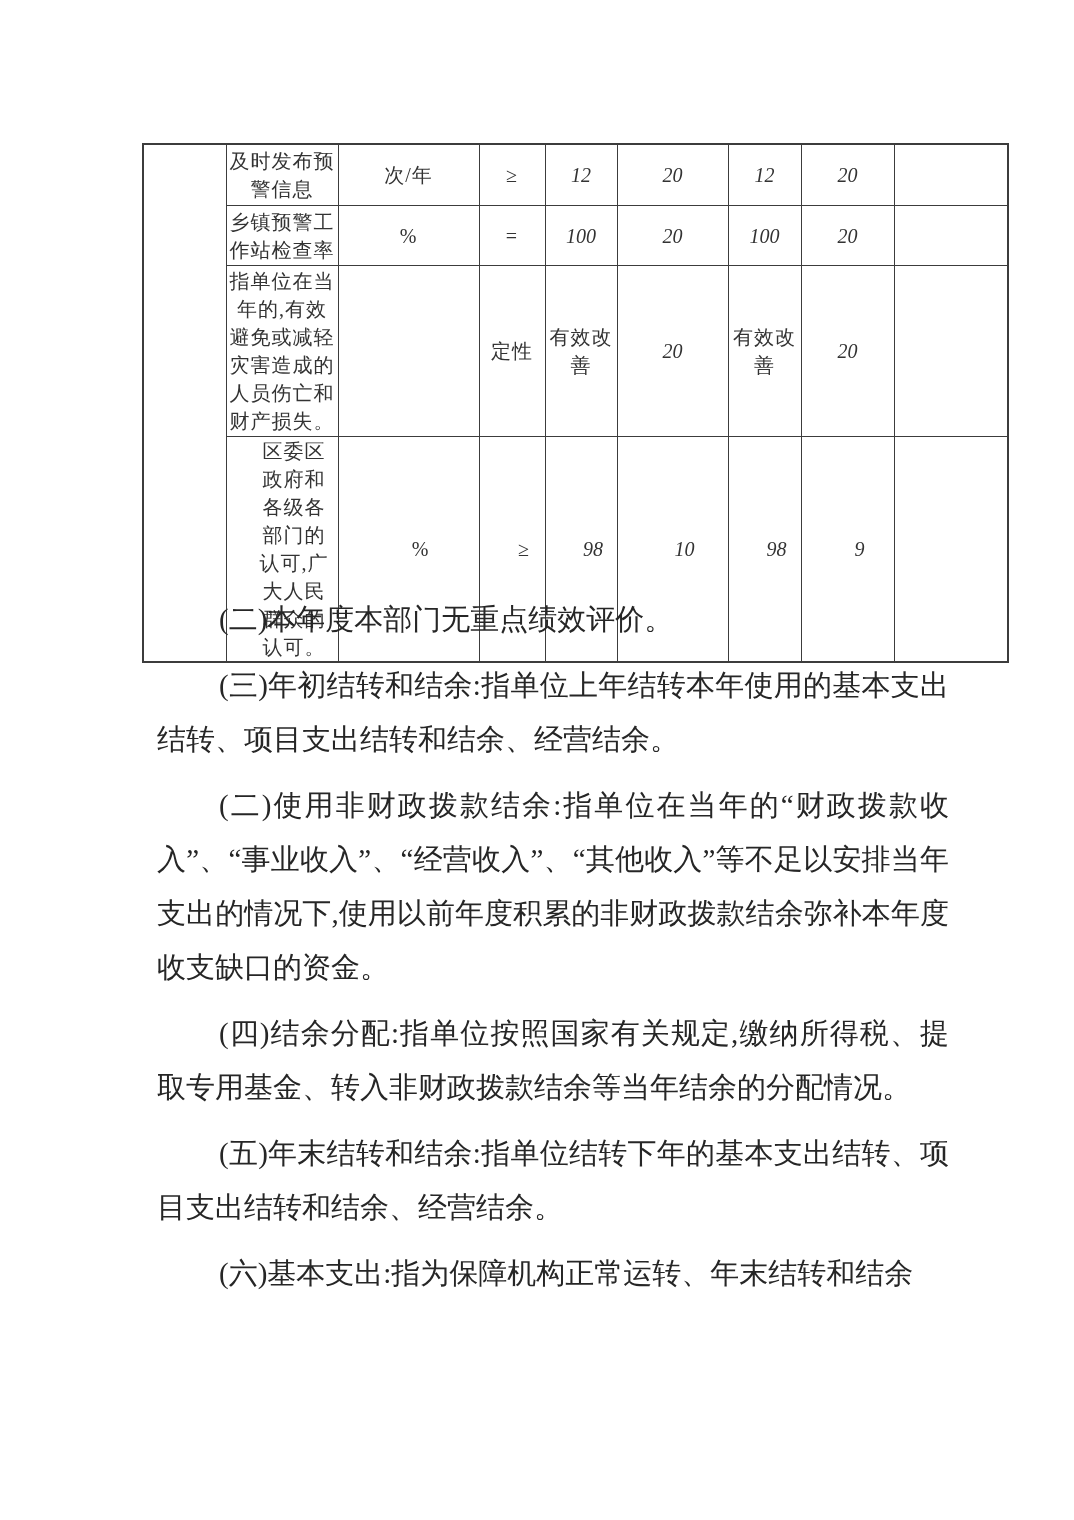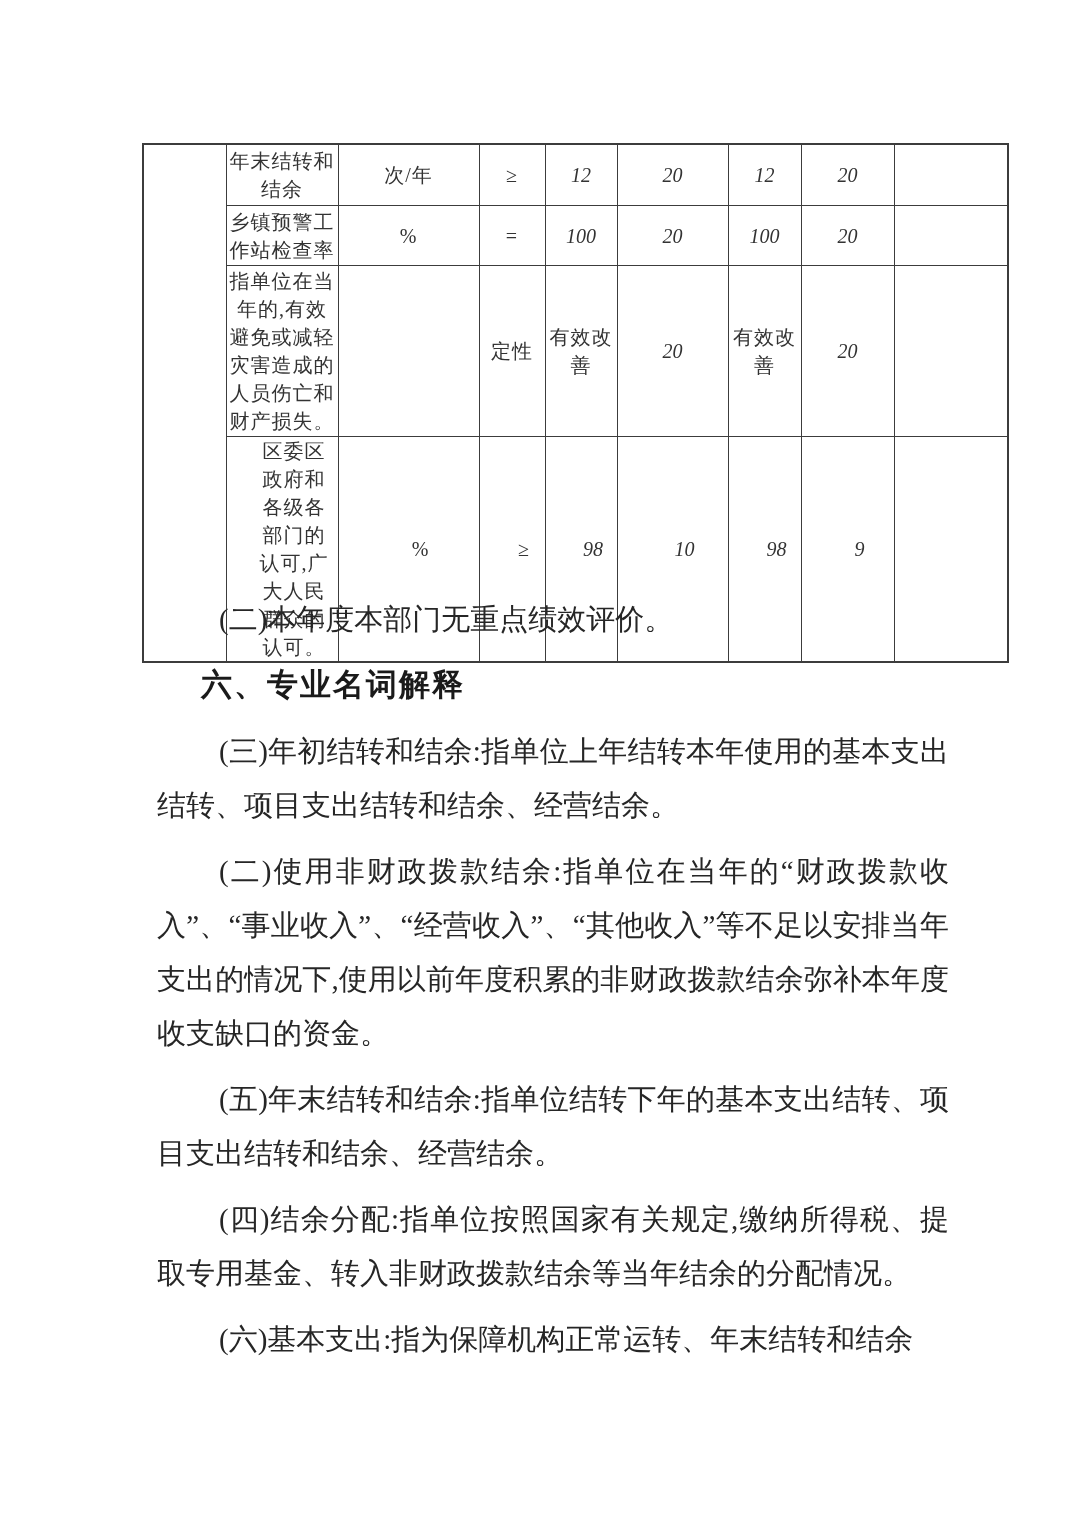--- a/index.html
+++ b/index.html
@@ -83,21 +83,21 @@
       <col style="width:66px">
       <col style="width:72px">
       <col style="width:111px">
       <col style="width:73px">
       <col style="width:93px">
       <col style="width:114px">
     </colgroup>
     <tbody>
       <tr class="r1">
         <td rowspan="4"></td>
-        <td>年末结转和结余</td>
+        <td>及时发布预警信息</td>
         <td>次/年</td>
         <td>≥</td>
         <td class="num">12</td>
         <td class="num">20</td>
         <td class="num">12</td>
         <td class="num">20</td>
         <td></td>
       </tr>
       <tr class="r2">
         <td>乡镇预警工作站检查率</td>
@@ -127,21 +127,20 @@
         <td class="num">10</td>
         <td class="num">98</td>
         <td class="num">9</td>
         <td></td>
       </tr>
     </tbody>
   </table>
 
   <div class="text-block">
     <p>(二)本年度本部门无重点绩效评价。</p>
-    <h2>六、专业名词解释</h2>
     <p>(三)年初结转和结余:指单位上年结转本年使用的基本支出结转、项目支出结转和结余、经营结余。</p>
     <p>(二)使用非财政拨款结余:指单位在当年的“财政拨款收入”、“事业收入”、“经营收入”、“其他收入”等不足以安排当年支出的情况下,使用以前年度积累的非财政拨款结余弥补本年度收支缺口的资金。</p>
+    <p>(四)结余分配:指单位按照国家有关规定,缴纳所得税、提取专用基金、转入非财政拨款结余等当年结余的分配情况。</p>
     <p>(五)年末结转和结余:指单位结转下年的基本支出结转、项目支出结转和结余、经营结余。</p>
-    <p>(四)结余分配:指单位按照国家有关规定,缴纳所得税、提取专用基金、转入非财政拨款结余等当年结余的分配情况。</p>
     <p>(六)基本支出:指为保障机构正常运转、年末结转和结余</p>
   </div>
 
 </div>
 
 </body></html>

